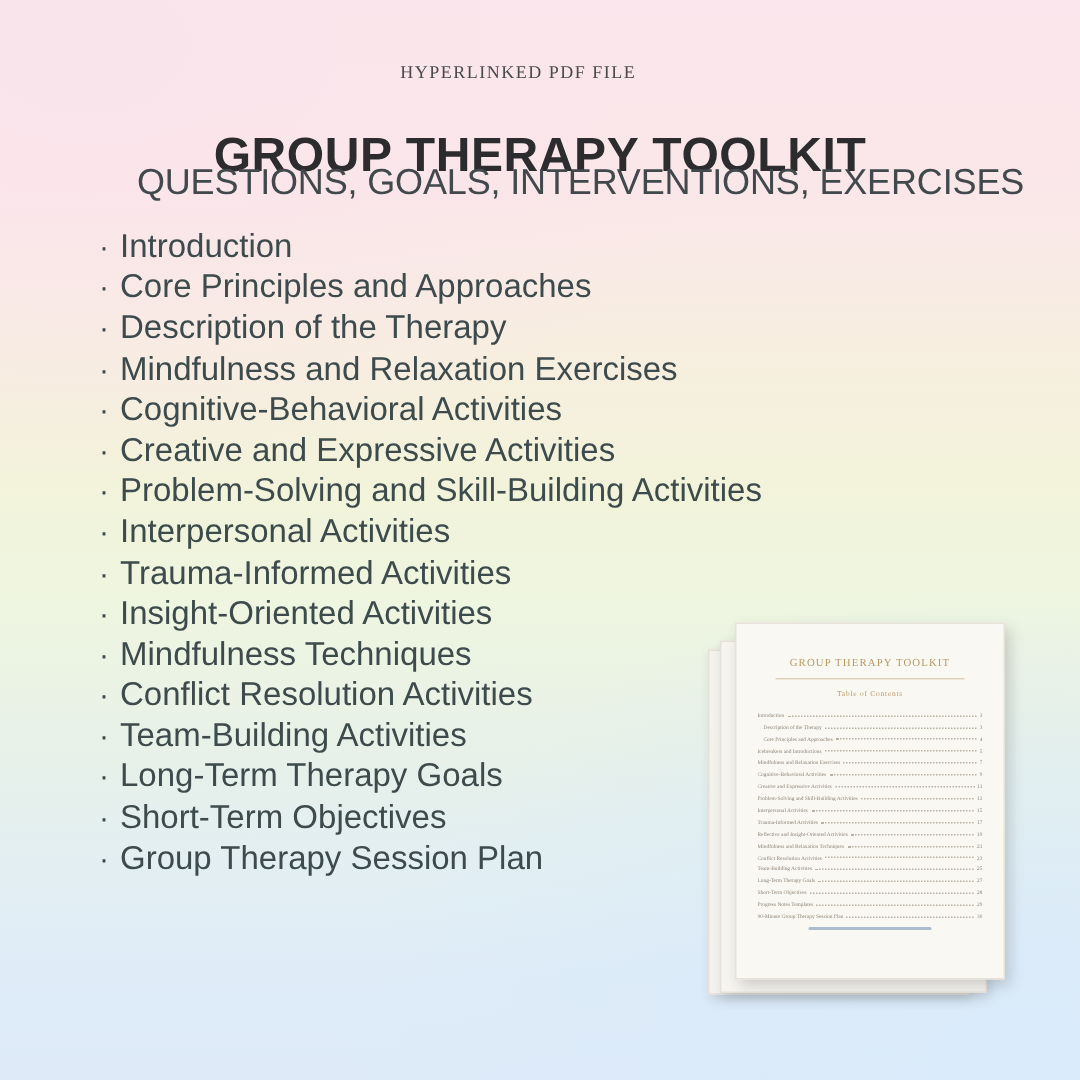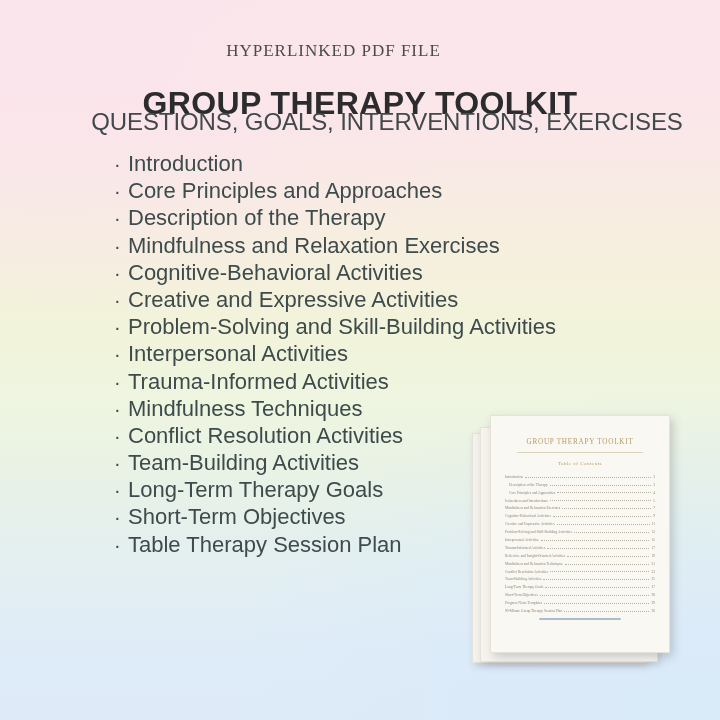--- a/index.html
+++ b/index.html
@@ -44,25 +44,25 @@
 
   .content {
     position: relative;
     z-index: 3;
   }
 
   
   .eyebrow {
     position: absolute;
     top: 41px;
-    left: 4px;
+    left: 16px;
     width: 659px;
     text-align: center;
     font-family: "Liberation Serif", serif;
-    font-size: 17px;
+    font-size: 12px;
     letter-spacing: 1.0px;
     color: #4a4a4d;
     white-space: nowrap;
   }
   .title {
     position: absolute;
     top: 64px;
     left: 0;
     width: 720px;
     text-align: center;
@@ -97,21 +97,20 @@
     padding: 0;
     list-style: none;
   }
   .toc-list li {
     display: block;
     height: 27.2px;
     line-height: 27.2px;
     font-size: 22px;
     color: #3d4b4c;
     white-space: nowrap;
-    margin-left: 48px;
   }
   .toc-list .bullet {
     display: inline-block;
     width: 14px;
     color: #3d4b4c;
     font-size: 20px;
   }
 
   
   .mockup {
@@ -245,26 +244,27 @@
     <ul class="toc-list" id="toc-list">
         <li><span class="bullet">·</span><span>Introduction</span></li>
         <li><span class="bullet">·</span><span>Core Principles and Approaches</span></li>
         <li><span class="bullet">·</span><span>Description of the Therapy</span></li>
         <li><span class="bullet">·</span><span>Mindfulness and Relaxation Exercises</span></li>
         <li><span class="bullet">·</span><span>Cognitive-Behavioral Activities</span></li>
         <li><span class="bullet">·</span><span>Creative and Expressive Activities</span></li>
         <li><span class="bullet">·</span><span>Problem-Solving and Skill-Building Activities</span></li>
         <li><span class="bullet">·</span><span>Interpersonal Activities</span></li>
         <li><span class="bullet">·</span><span>Trauma-Informed Activities</span></li>
+        <li><span class="bullet">·</span><span>Insight-Oriented Activities</span></li>
         <li><span class="bullet">·</span><span>Mindfulness Techniques</span></li>
         <li><span class="bullet">·</span><span>Conflict Resolution Activities</span></li>
         <li><span class="bullet">·</span><span>Team-Building Activities</span></li>
         <li><span class="bullet">·</span><span>Long-Term Therapy Goals</span></li>
         <li><span class="bullet">·</span><span>Short-Term Objectives</span></li>
-        <li><span class="bullet">·</span><span>Table Therapy Session Plan</span></li>
+        <li><span class="bullet">·</span><span>Group Therapy Session Plan</span></li>
       </ul>
 
     <div class="mockup">
       <div class="sheet sheet-back2"></div>
       <div class="sheet sheet-back1"></div>
 
       <div class="sheet sheet-front">
         <div class="doc-title">GROUP THERAPY TOOLKIT</div>
         <div class="doc-rule"></div>
         <div class="doc-toc-heading">Table of Contents</div>

